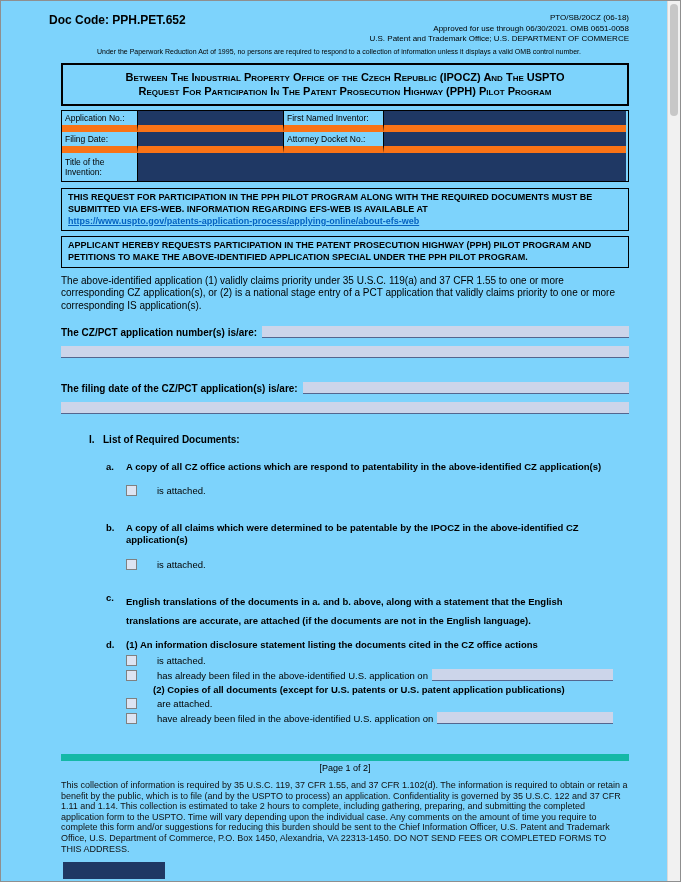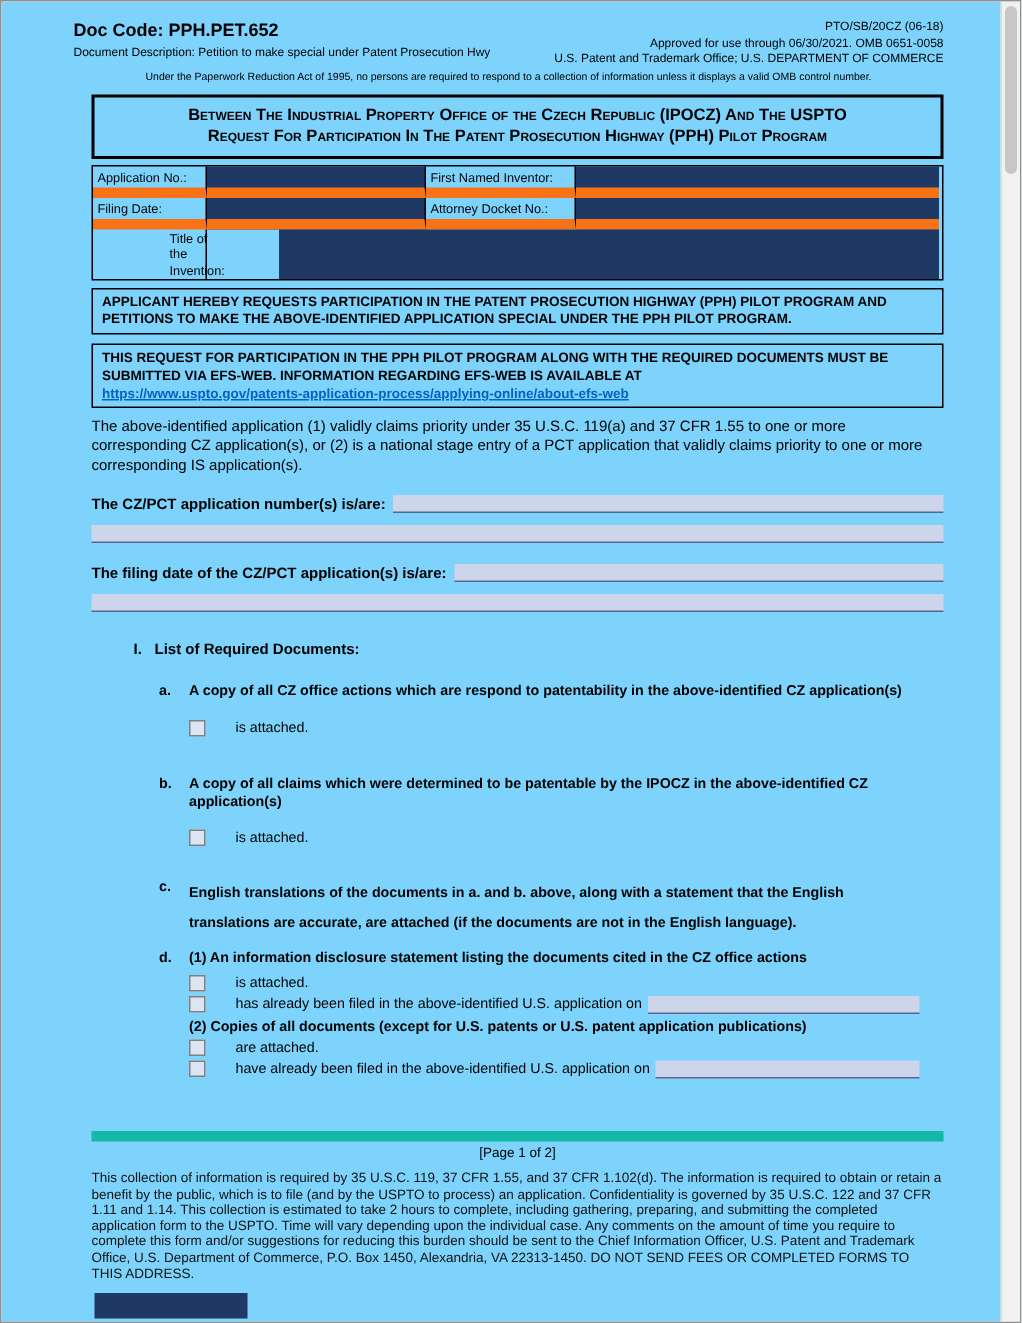--- a/index.html
+++ b/index.html
@@ -24,76 +24,75 @@
   .title-box { border:2px solid #000; padding:5px 4px 6px; text-align:center; }
   .title-line { font-weight:bold; font-variant:small-caps; font-size:11px; line-height:1.3; white-space:nowrap; }
 
   
   .app-table { margin-top:4px; border:1px solid #000; display:grid; grid-template-columns:76px 146px 100px 242px; }
   .cell { border-right:1px solid #000; border-bottom:7px solid #f97316; min-height:21px;
           display:flex; align-items:center; padding:1px 3px; font-size:8.5px; line-height:1.2; }
   .cell.fcell { padding:0; background:#1f3864; }
   .cell.no-r { border-right:none; }
   .cell.no-b { border-bottom:none; }
-  .cell.row3 { min-height:28px;margin-left:48px; }
+  .cell.row3 { min-height:28px; }
   .cell.span3 { grid-column:2 / 5; }
 
   
   .box { border:1px solid #000; margin-top:6px; padding:3px 6px; font-weight:bold; font-size:9px; line-height:1.3; }
   .box.rq { margin-top:5px; }
   .efs-link { color:#0563c1; text-decoration:underline; font-weight:bold; cursor:pointer; }
 
   .para { margin:7px 0 0; font-size:10px; line-height:1.27; }
 
   
   .field-row { display:flex; align-items:flex-end; margin-top:13px; }
   .field-row .lbl { font-weight:bold; white-space:nowrap; font-size:10px; }
   .ufield { background:#ccd5ea; border-bottom:1px solid #54668f; height:12px; }
   .field-row .ufield { flex:1; margin-left:5px; }
   .ufield.cont { margin-top:8px; width:100%; }
-  .field-row.gap2 { margin-top:14px; }
+  .field-row.gap2 { margin-top:24px; }
 
   
   .docs-heading { margin:20px 0 0 28px; font-weight:bold; font-size:10px; }
   .docs-heading .num { display:inline-block; width:14px; }
   .doc-item { display:flex; margin:16px 0 0 45px; }
   .doc-item.gap-b { margin-top:26px; }
   .doc-item.gap-c { margin-top:22px; }
   .doc-item.gap-d { margin-top:8px; }
   .doc-letter { width:20px; font-weight:bold; font-size:9.5px; flex:none; }
   .doc-text { font-weight:bold; font-size:9.5px; width:490px; line-height:1.3; }
   .doc-text.tall { line-height:2.05; }
-  .cb-row { display:flex; align-items:flex-start; margin:12px 16px 0 65px; }
+  .cb-row { display:flex; align-items:center; margin:12px 16px 0 65px; }
   .cb-row.tight { margin-top:4px; }
   .cb-row.tighter { margin-top:3px; }
   .checkbox { width:11px; height:11px; background:#dde4f2; border:1px solid #808080; flex:none; }
   .cb-label { margin-left:20px; font-size:9.5px; white-space:nowrap; }
   .cb-row .ufield.grow { flex:1; margin-left:4px; }
-  .d-sub { margin:3px 0 0 65px; font-weight:bold; font-size:9.5px; }
+  .d-sub { margin:3px 0 0 92px; font-weight:bold; font-size:9.5px; }
 
   
   .page-rule { position:absolute; left:60px; width:568px; top:753px; border-top:7px solid #14b8a6; }
   .page-indicator { text-align:center; font-size:9px; padding-top:2px; }
   .burden { position:absolute; left:60px; width:568px; top:779px; font-size:9px; line-height:1.18; color:#111; }
   .bottom-field { position:absolute; left:62px; top:861px; width:102px; height:17px; background:#1f3864; }
 
   
   .scrollbar { position:absolute; top:0; right:0; width:13px; height:882px; background:#f1f1f1; border-left:1px solid #dadada; }
   .scroll-thumb { position:absolute; top:3px; left:2px; width:8px; height:112px; background:#c7c7c7; border-radius:4px; }
 </style>
 </head>
 <body>
 
 <div class="viewport">
   <div class="page">
 
     <div class="hdr">
       <div class="hdr-left">
         <div class="doc-code">Doc Code: PPH.PET.652</div>
-        <div class="doc-desc">Document Description: Petition to make special under Patent Prosecution Hwy</div>
       </div>
       <div class="hdr-right">
         <div>PTO/SB/20CZ (06-18)</div>
         <div>Approved for use through 06/30/2021. OMB 0651-0058</div>
         <div>U.S. Patent and Trademark Office; U.S. DEPARTMENT OF COMMERCE</div>
       </div>
     </div>
     <div class="pra-notice">Under the Paperwork Reduction Act of 1995, no persons are required to respond to a collection of information unless it displays a valid OMB control number.</div>
 
     <div class="form-body">
@@ -111,26 +110,26 @@
 
         <div class="cell">Filing Date:</div>
         <div class="cell fcell"></div>
         <div class="cell">Attorney Docket No.:</div>
         <div class="cell fcell no-r"></div>
 
         <div class="cell row3 no-b">Title of the Invention:</div>
         <div class="cell fcell row3 span3 no-r no-b"></div>
       </div>
 
-      <div class="box rq">APPLICANT HEREBY REQUESTS PARTICIPATION IN THE PATENT PROSECUTION HIGHWAY (PPH) PILOT PROGRAM AND PETITIONS TO MAKE THE ABOVE-IDENTIFIED APPLICATION SPECIAL UNDER THE PPH PILOT PROGRAM.</div>
-
       <div class="box">
         <div>THIS REQUEST FOR PARTICIPATION IN THE PPH PILOT PROGRAM ALONG WITH THE REQUIRED DOCUMENTS MUST BE SUBMITTED VIA EFS-WEB. INFORMATION REGARDING EFS-WEB IS AVAILABLE AT</div>
         <a class="efs-link">https://www.uspto.gov/patents-application-process/applying-online/about-efs-web</a>
       </div>
+
+      <div class="box rq">APPLICANT HEREBY REQUESTS PARTICIPATION IN THE PATENT PROSECUTION HIGHWAY (PPH) PILOT PROGRAM AND PETITIONS TO MAKE THE ABOVE-IDENTIFIED APPLICATION SPECIAL UNDER THE PPH PILOT PROGRAM.</div>
 
       <p class="para">The above-identified application (1) validly claims priority under 35 U.S.C. 119(a) and 37 CFR 1.55 to one or more corresponding CZ application(s), or (2) is a national stage entry of a PCT application that validly claims priority to one or more corresponding IS application(s).</p>
 
       <div class="field-row">
         <span class="lbl">The CZ/PCT application number(s) is/are:</span>
         <span class="ufield"></span>
       </div>
       <div class="ufield cont"></div>
 
       <div class="field-row gap2">

